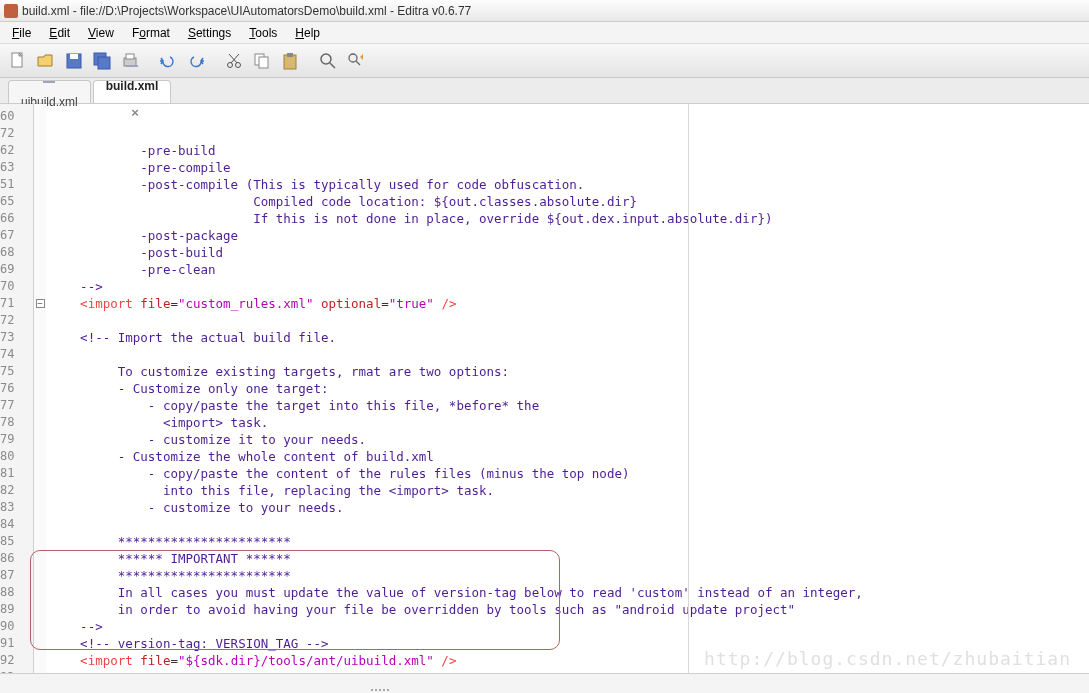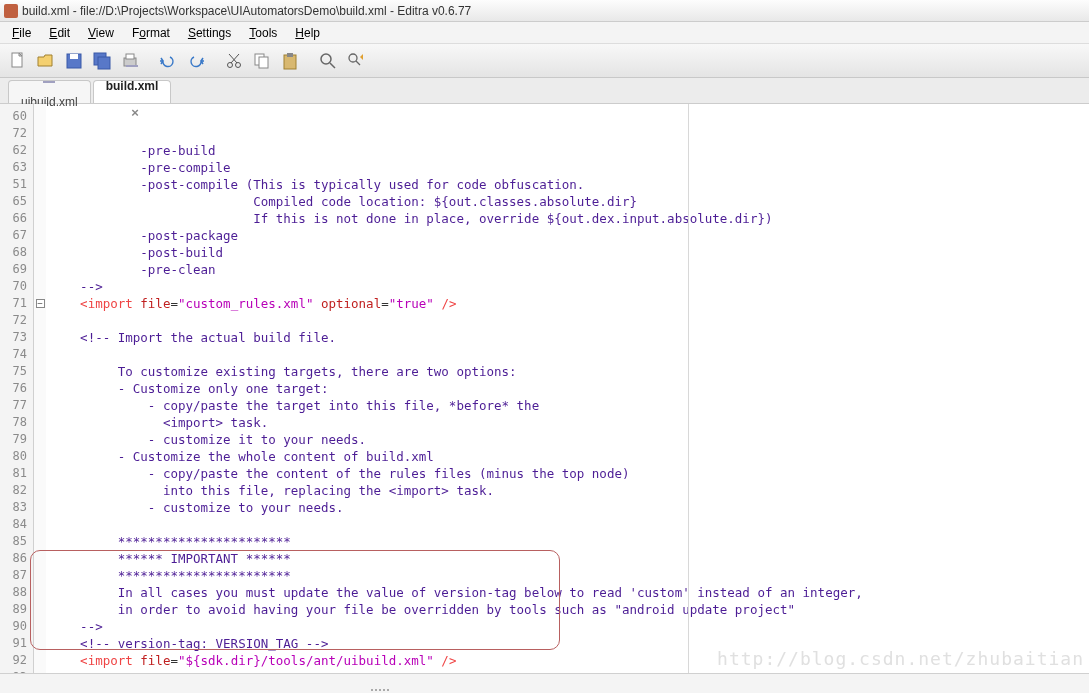--- a/index.html
+++ b/index.html
@@ -13,33 +13,33 @@
 .toolbar { height:34px; background:linear-gradient(#f8f8f8,#e4e4e4); border-bottom:1px solid #c8c8c8; display:flex; align-items:center; padding:0 6px; gap:4px; }
 .toolbar .tbtn { width:24px; height:24px; display:flex; align-items:center; justify-content:center; cursor:default; }
 .toolbar .tbtn svg { width:20px; height:20px; }
 .toolbar .sep { width:6px; }
 .tabrow { height:26px; background:#ececec; border-bottom:1px solid #ccc; display:flex; align-items:flex-end; padding:0 8px; gap:2px; }
 .tab { height:23px; padding:0 12px; background:#f6f6f6; border:1px solid #c8c8c8; border-bottom:none; border-radius:4px 4px 0 0; display:flex; align-items:center; gap:12px; font-size:12px; color:#444;flex-direction:column; }
 .tab.active { background:#fff; font-weight:bold; color:#222;justify-content:center; }
 .tab .doc-icn { width:12px; height:12px; background:#e8e8f4; border:1px solid #a0a0c0; }
 .tab .close { color:#888; font-size:13px; margin-left:6px; }
 .editor-wrap { display:flex; height:588px; }
-.gutter { width:34px; background:#f4f4f4; border-right:1px solid #d0d0d0; text-align:right; padding-top:4px; font-family:Consolas,monospace; font-size:12px; color:#8a8a8a; line-height:17px; }
+.gutter { width:34px; background:#f4f4f4; border-right:1px solid #d0d0d0; padding-top:4px; font-family:Consolas,monospace; font-size:12px; color:#8a8a8a; line-height:17px; }
 .gutter div { padding-right:6px; }
 .foldcol { width:12px; background:#fafafa; position:relative; padding-top:4px; font-family:Consolas,monospace; font-size:12px; line-height:17px; }
 .fold { width:9px; height:9px; border:1px solid #888; background:#fff; font-size:9px; line-height:7px; text-align:center; margin:4px auto 0; color:#555;}
 .code { flex:1; padding:4px 0 0 4px; font-family:Consolas,monospace; font-size:12.5px; color:#333; line-height:17px; white-space:pre; position:relative; }
 .margin-line { position:absolute; left:642px; top:0; bottom:0; width:1px; background:#d8d8d8; }
 .c-kw { color:#ef4444; }
 .c-attr { color:#c02020; }
 .c-str { color:#b800b8; }
 .c-tag { color:#1818c8; }
 .c-cm { color:#4c1d95; }
 .highlight-box { position:absolute; border:1px solid #b86060; border-radius:10px; pointer-events:none; }
-.watermark { position:absolute; right:5px; bottom:24px; color:#e0e0e0; font-family:Consolas,monospace; font-size:18px; letter-spacing:1px; }
+.watermark { position:absolute; right:18px; bottom:24px; color:#e0e0e0; font-family:Consolas,monospace; font-size:18px; letter-spacing:1px; }
 .statusbar { position:absolute; bottom:0; left:0; right:0; height:20px; background:#f4f4f4; border-top:1px solid #d0d0d0; }
 .status-grip { position:absolute; left:370px; top:6px; width:40px; height:6px; }
 .status-grip span{display:inline-block;width:2px;height:2px;background:#aaa;margin:0 1px;}
 </style>
 </head>
 <body>
 
 <div class="titlebar">
   <div class="app-icon"></div>
   <span class="title">build.xml - file://D:\Projects\Workspace\UIAutomatorsDemo\build.xml - Editra v0.6.77</span>
@@ -193,21 +193,21 @@
 <span class="c-cm">                           Compiled code location: ${out.classes.absolute.dir}</span>
 <span class="c-cm">                           If this is not done in place, override ${out.dex.input.absolute.dir})</span>
 <span class="c-cm">            -post-package</span>
 <span class="c-cm">            -post-build</span>
 <span class="c-cm">            -pre-clean</span>
 <span class="c-cm">    --&gt;</span>
 <span><span>    </span><span class="c-kw">&lt;import</span><span class="c-attr"> file</span><span>=</span><span class="c-str">"custom_rules.xml"</span><span class="c-attr"> optional</span><span>=</span><span class="c-str">"true"</span><span class="c-kw"> /&gt;</span></span>
 <span></span>
 <span class="c-cm">    &lt;!-- Import the actual build file.</span>
 <span class="c-cm"></span>
-<span class="c-cm">         To customize existing targets, there are two options:</span>
+<span class="c-cm">         To customize existing targets, rmat are two options:</span>
 <span class="c-cm">         - Customize only one target:</span>
 <span class="c-cm">             - copy/paste the target into this file, *before* the</span>
 <span class="c-cm">               &lt;import&gt; task.</span>
 <span class="c-cm">             - customize it to your needs.</span>
 <span class="c-cm">         - Customize the whole content of build.xml</span>
 <span class="c-cm">             - copy/paste the content of the rules files (minus the top node)</span>
 <span class="c-cm">               into this file, replacing the &lt;import&gt; task.</span>
 <span class="c-cm">             - customize to your needs.</span>
 <span class="c-cm"></span>
 <span class="c-cm">         ***********************</span>

